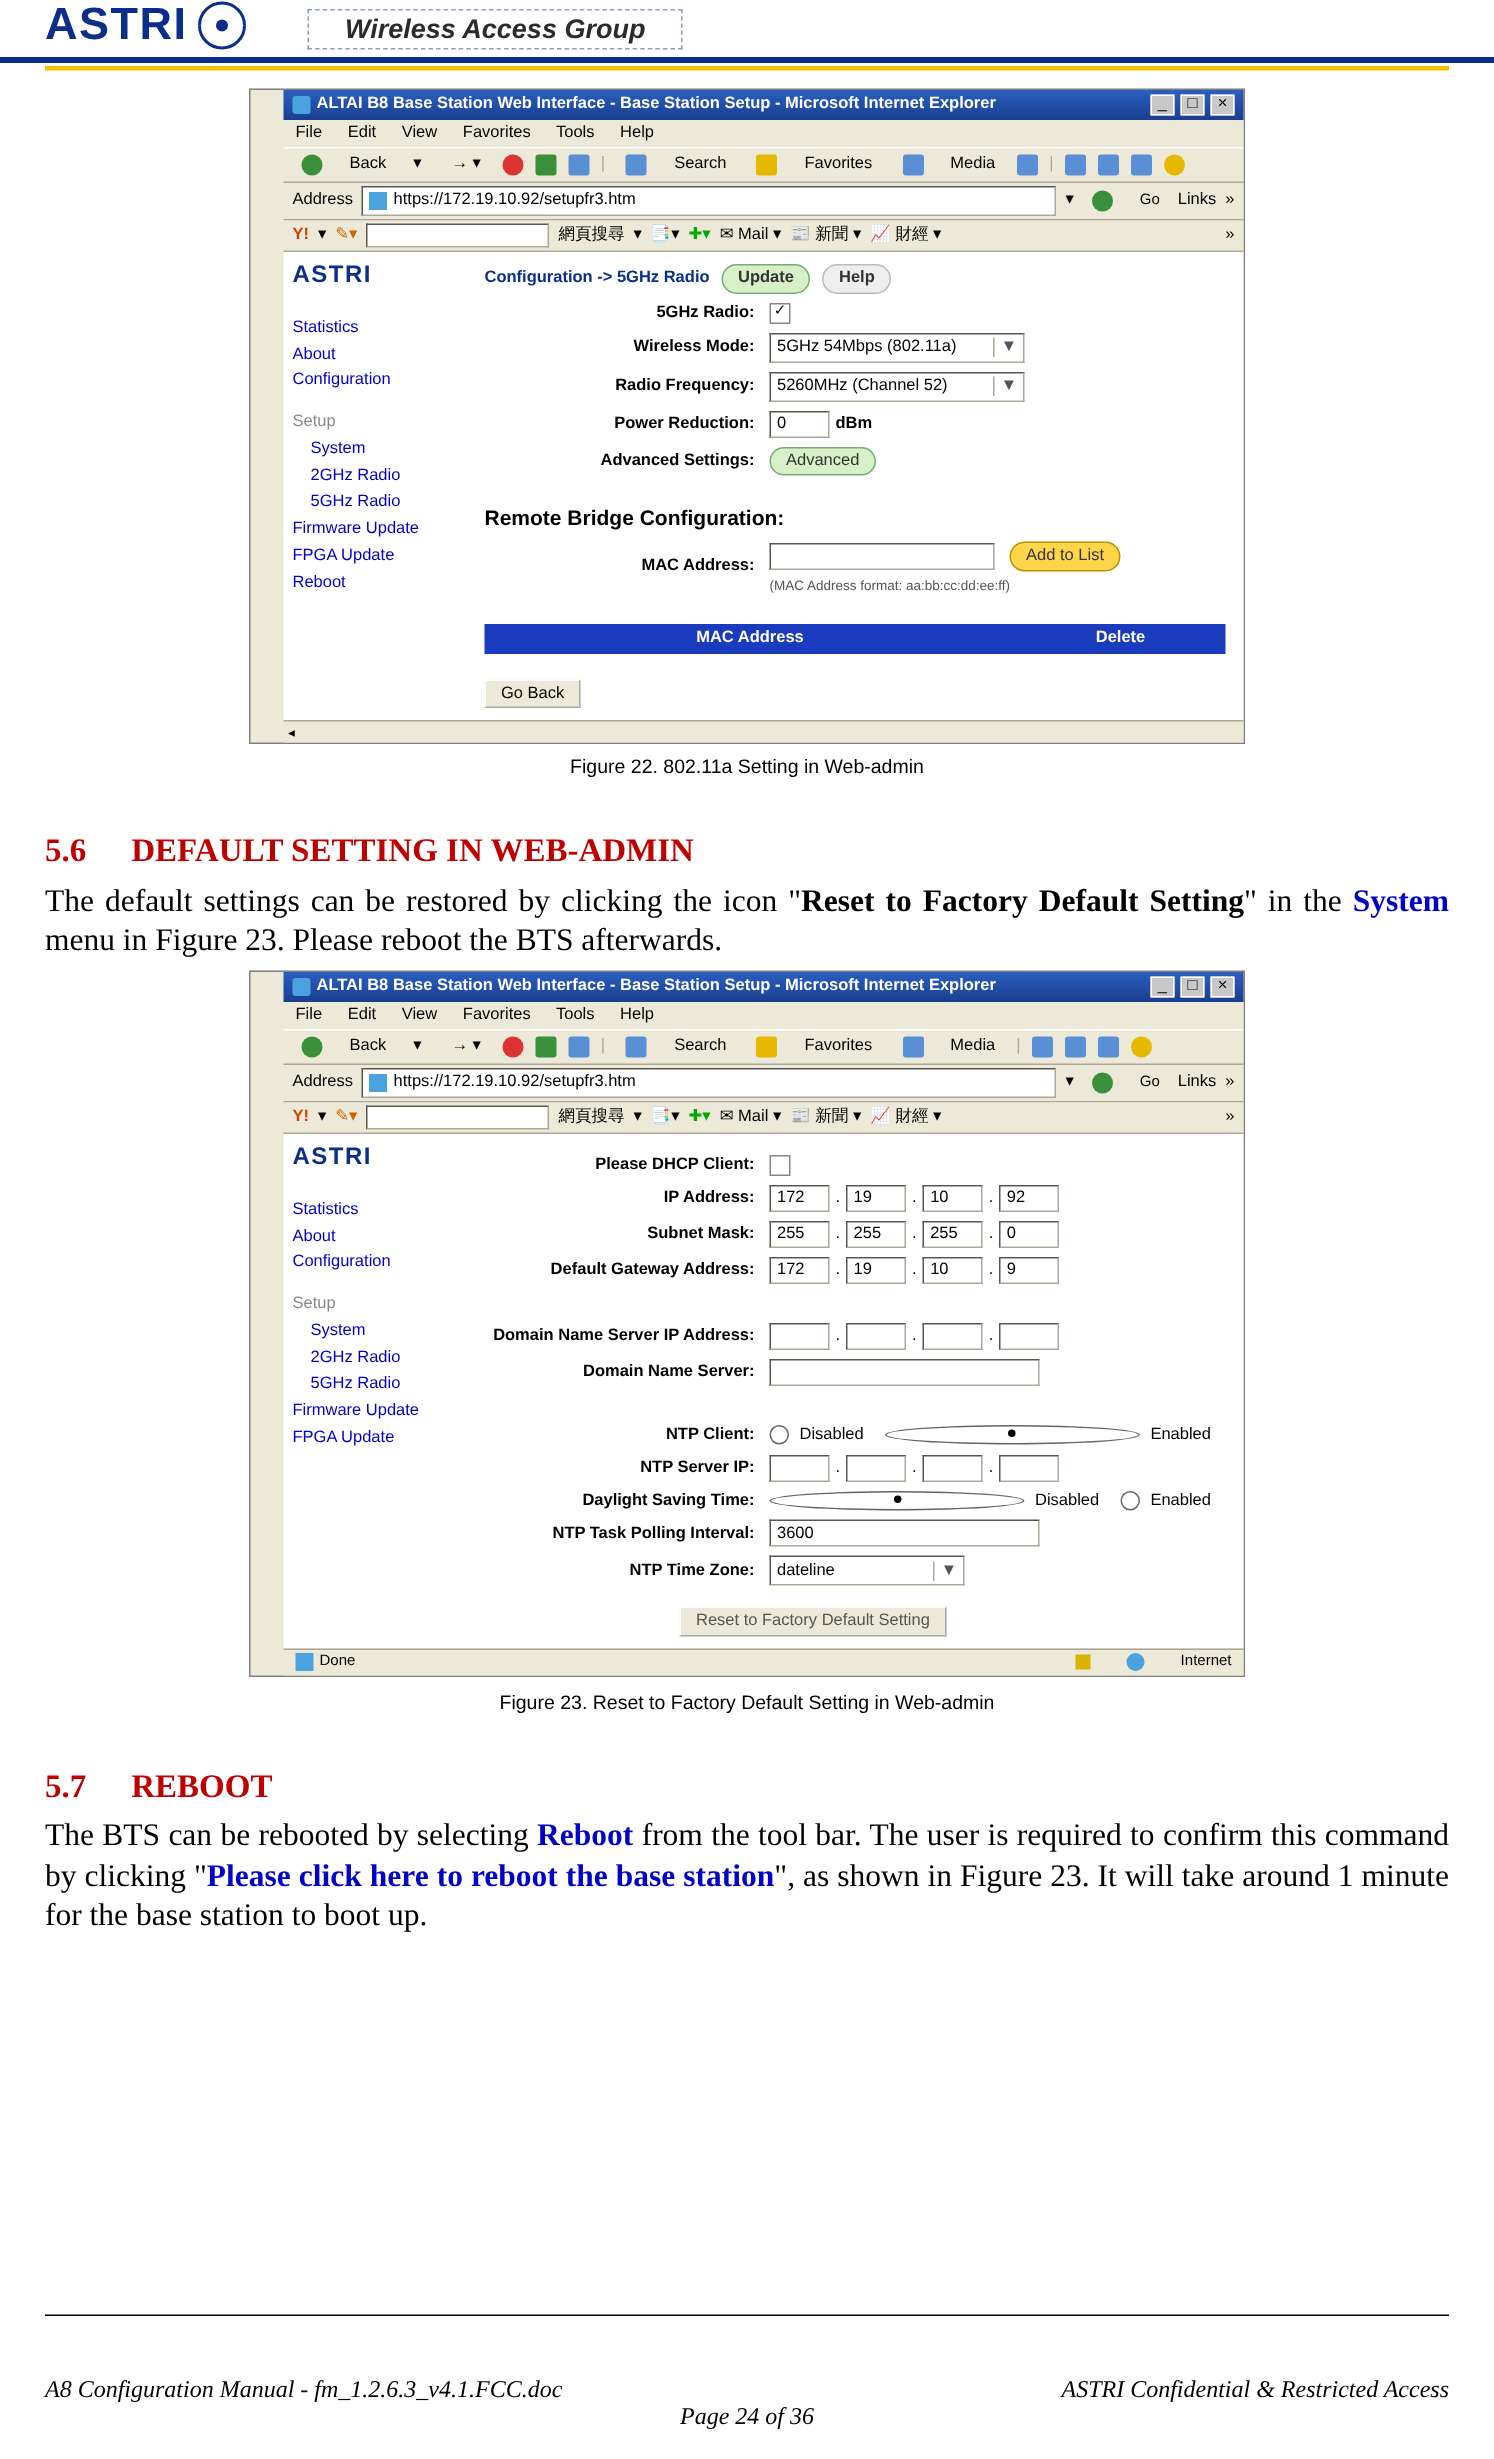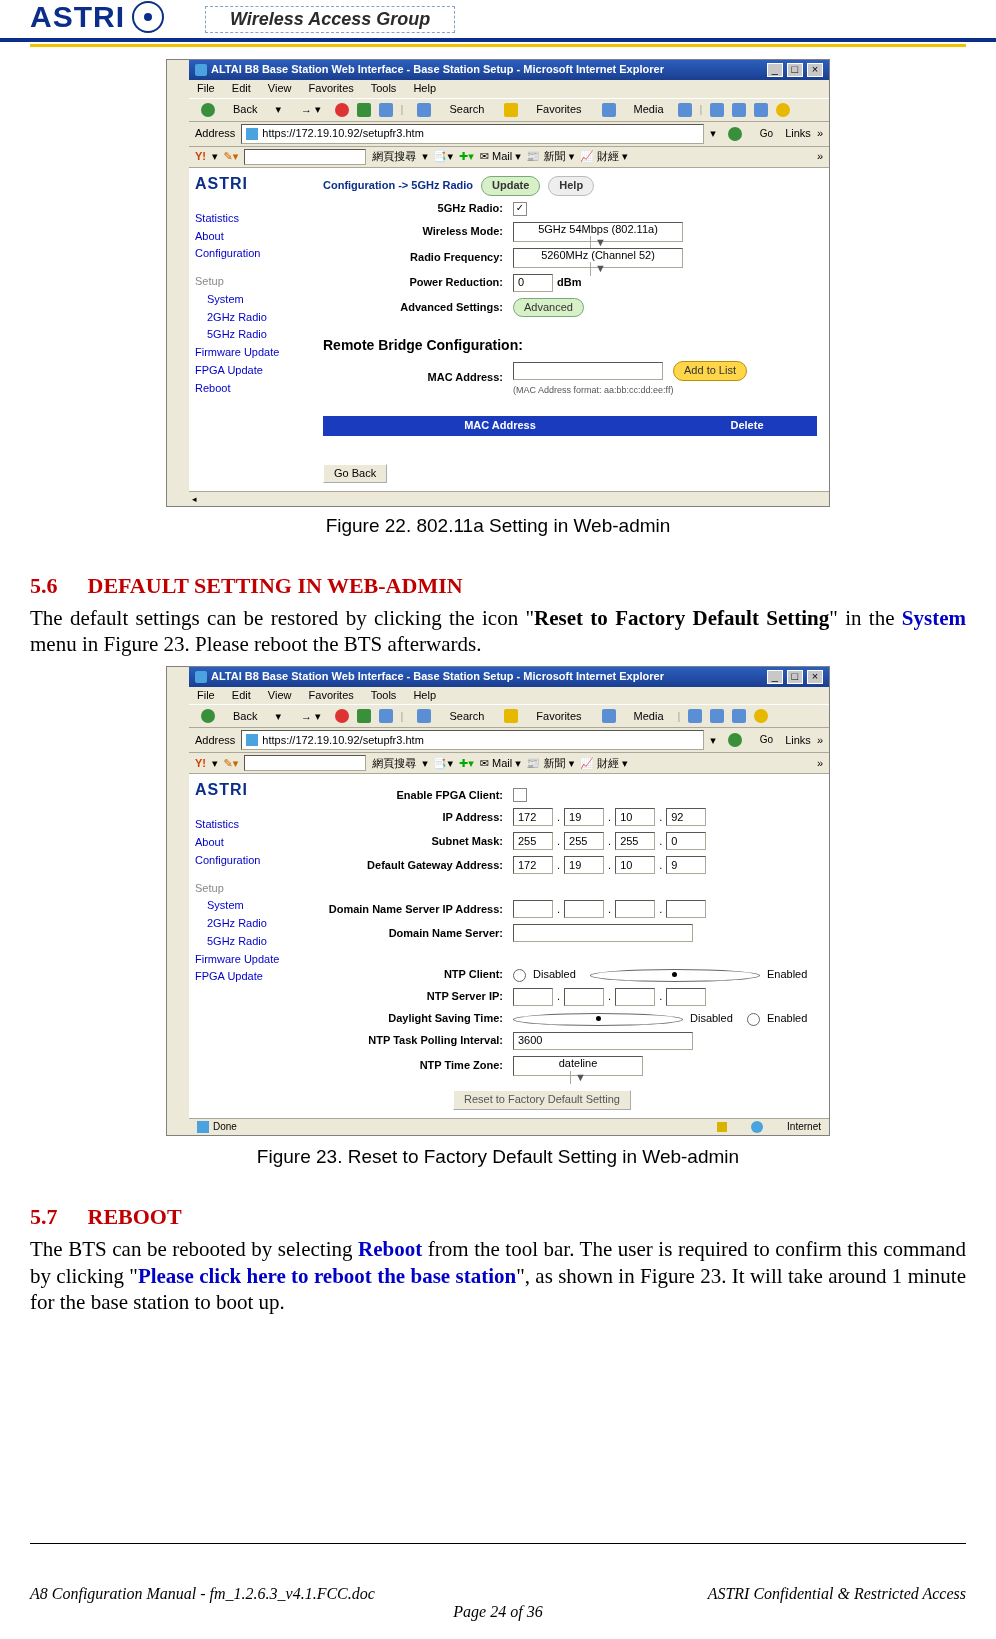--- a/index.html
+++ b/index.html
@@ -53,21 +53,21 @@
   }
   
   .content {
     padding: 0 30px 80px 30px;
     font-size: 21px;
     line-height: 1.25;
   }
   .fig-wrap { text-align: center; margin: 8px 0 18px 0; }
   .fig-caption {
     font-family: Arial, Helvetica, sans-serif;
-    font-size: 19px;
+    font-size: 13px;
     margin-top: 6px;
   }
   .sect-h {
     color: #c00000;
     font-family: "Times New Roman", Times, serif;
     font-weight: bold;
     font-size: 22px;
     margin: 34px 0 6px 0;
   }
   .sect-h .num { display: inline-block; width: 52px; }
@@ -159,35 +159,35 @@
   }
   .form-row {
     display:flex; align-items:center; margin:6px 0; font-weight:bold;
   }
   .form-row .lbl { width:180px; text-align:right; padding-right:10px;}
   .form-row .ctl { font-weight:normal; display:flex; align-items:center; gap:4px;}
   .txt {
     background:#fff; border:1px inset #aca899; height:16px; padding:0 4px;
     font-size:11px; display:inline-flex; align-items:center;
   }
-  .sel { background:#fff; border:1px inset #aca899; height:18px; padding:0 4px; font-size:11px; min-width:160px; display:inline-flex; align-items:center; justify-content:space-between;flex-direction:column;}
+  .sel { background:#fff; border:1px inset #aca899; height:18px; padding:0 4px; font-size:11px; min-width:160px; display:inline-flex; align-items:center; justify-content:space-between;}
   .sel .dd { border-left:1px solid #aca899; padding-left:4px; color:#555;}
   .chk { width:12px; height:12px; border:1px solid #888; background:#fff; display:inline-block; }
   .chk.checked::after{content:"✓"; font-size:10px; line-height:10px; display:block; text-align:center;}
   .ybtn {
     display:inline-block; padding:2px 10px; border:1px solid #b89000;
     border-radius:10px; background:#ffd64a; font-size:11px; color:#333;
   }
   .tbl { width:100%; margin-top:20px;}
   .tbl .hd { background:#1a3bbd; color:#fff; font-weight:bold; display:flex;}
   .tbl .hd div { padding:3px 10px;}
   .note { font-size:9px; color:#555; font-weight:normal;}
   .go-back {
     display:inline-block; background:#ece9d8; border:1px outset #fff;
-    padding:2px 10px; font-size:11px; margin-top:28px;
+    padding:2px 10px; font-size:11px; margin-top:17px;
   }
   .status-bar {
     display:flex; justify-content:space-between; align-items:center;
     background:#ece9d8; border-top:1px solid #aca899;
     font-size:10px; padding:2px 8px;
   }
   .sb-r { display:flex; align-items:center; gap:24px;justify-content:flex-end;}
   .lock { width:10px; height:10px; background:#d8b400; display:inline-block;}
   .factory-btn {
     display:inline-block; background:#ece9d8; border:1px outset #fff;
@@ -483,21 +483,21 @@
             <a>Configuration</a>
             <div class="muted">Setup</div>
             <a class="sub">System</a>
             <a class="sub">2GHz Radio</a>
             <a class="sub">5GHz Radio</a>
             <a>Firmware Update</a>
             <a>FPGA Update</a>
           </div>
           <div class="main-area">
             <div class="form-row">
-                <div class="lbl">Enable FPGA Client:</div>
+                <div class="lbl">Please DHCP Client:</div>
               <div class="ctl">
                   <span class="chk"></span>
                 </div>
               </div>
             <div class="form-row">
                 <div class="lbl">IP Address:</div>
               <div class="ctl">
                 <span class="txt" style="width:30px">172</span>.
                 <span class="txt" style="width:30px">19</span>.
                 <span class="txt" style="width:30px">10</span>.

